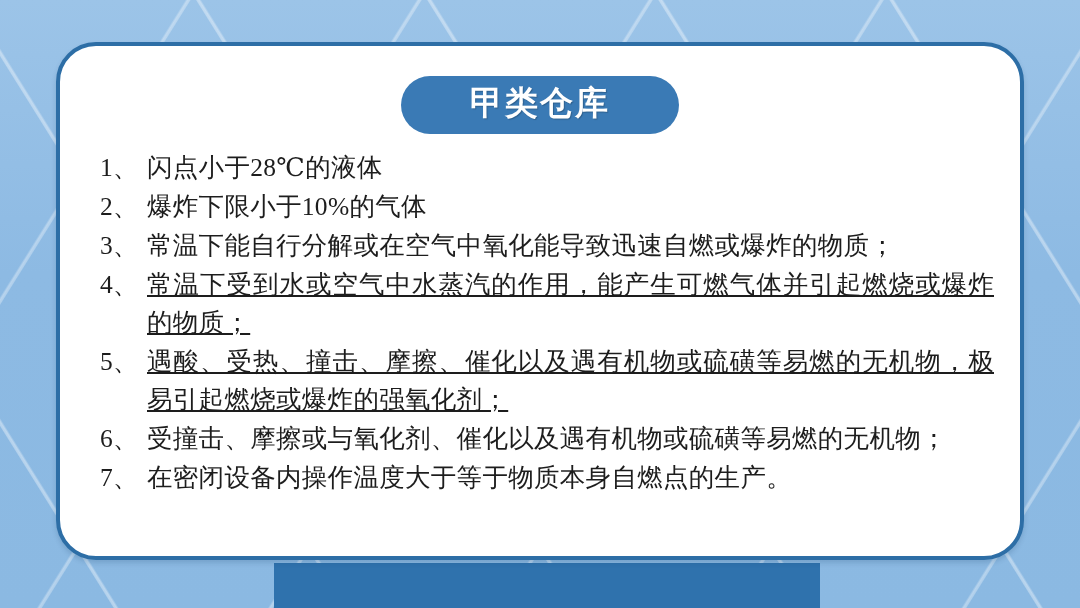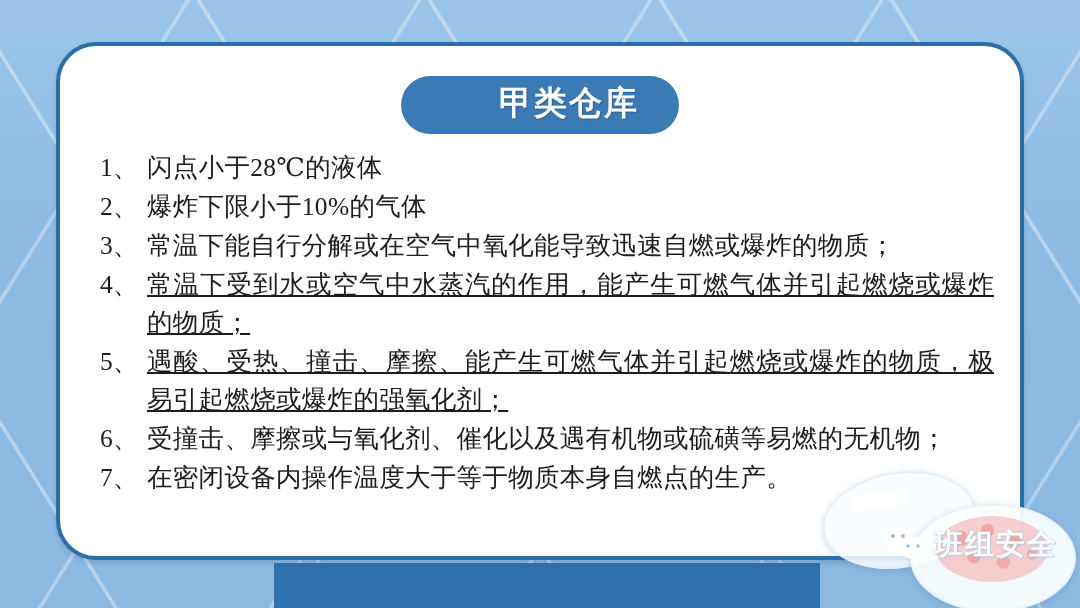--- a/index.html
+++ b/index.html
@@ -71,21 +71,21 @@
   
   #title-pill {
     position: absolute;
     left: 50%;
     transform: translateX(-50%);
     top: 30px;
     min-width: 278px;
     padding: 7px 40px 11px 40px;
     background: #3a7ab5;
     border-radius: 30px;
-    text-align: right;
+    text-align: center;
     box-sizing: border-box;
   }
   #title-text {
     font-family: "Liberation Sans", "DejaVu Sans", sans-serif;
     font-weight: bold;
     font-size: 33px;
     line-height: 40px;
     color: #ffffff;
     letter-spacing: 2px;
     white-space: nowrap;
@@ -239,49 +239,30 @@
         <span class="item-text">常温下能自行分解或在空气中氧化能导致迅速自燃或爆炸的物质；</span>
       </li>
 
       <li class="item two-line">
         <span class="item-num">4、</span>
         <span class="item-text">常温下受到水或空气中水蒸汽的作用，能产生可燃气体并引起燃烧或爆炸的物质；</span>
       </li>
 
       <li class="item two-line">
         <span class="item-num">5、</span>
-        <span class="item-text">遇酸、受热、撞击、摩擦、能产生可燃气体并引起燃烧或爆炸的物质，极易引起燃烧或爆炸的强氧化剂；</span>
+        <span class="item-text">遇酸、受热、撞击、摩擦、催化以及遇有机物或硫磺等易燃的无机物，极易引起燃烧或爆炸的强氧化剂；</span>
       </li>
 
       <li class="item">
         <span class="item-num">6、</span>
         <span class="item-text">受撞击、摩擦或与氧化剂、催化以及遇有机物或硫磺等易燃的无机物；</span>
       </li>
 
       <li class="item">
         <span class="item-num">7、</span>
         <span class="item-text">在密闭设备内操作温度大于等于物质本身自燃点的生产。</span>
       </li>
 
     </ul>
   </div>
 
-  <div id="watermark">
-    <div class="plate" id="plate-back"></div>
-    <div id="plate-back-inner"></div>
-    <div class="plate" id="plate-front"></div>
-    <div id="plate-front-food"></div>
-
-    <svg id="wechat-icon" viewBox="0 0 52 40">
-      <ellipse cx="18" cy="15" rx="15" ry="12.5" fill="rgba(255,255,255,0.95)"></ellipse>
-      <path d="M10 24 L8 31 L16 26 Z" fill="rgba(255,255,255,0.95)"></path>
-      <circle cx="13" cy="12" r="1.9" fill="rgba(150,180,205,0.9)"></circle>
-      <circle cx="23" cy="12" r="1.9" fill="rgba(150,180,205,0.9)"></circle>
-      <ellipse cx="33" cy="24" rx="13.5" ry="11" fill="rgba(255,255,255,0.95)"></ellipse>
-      <path d="M41 32 L44 38 L36 34 Z" fill="rgba(255,255,255,0.95)"></path>
-      <circle cx="28" cy="22" r="1.7" fill="rgba(150,180,205,0.9)"></circle>
-      <circle cx="38" cy="22" r="1.7" fill="rgba(150,180,205,0.9)"></circle>
-    </svg>
-
-    <div id="watermark-text">班组安全</div>
-  </div>
 
 </div>
 
 </body></html>

